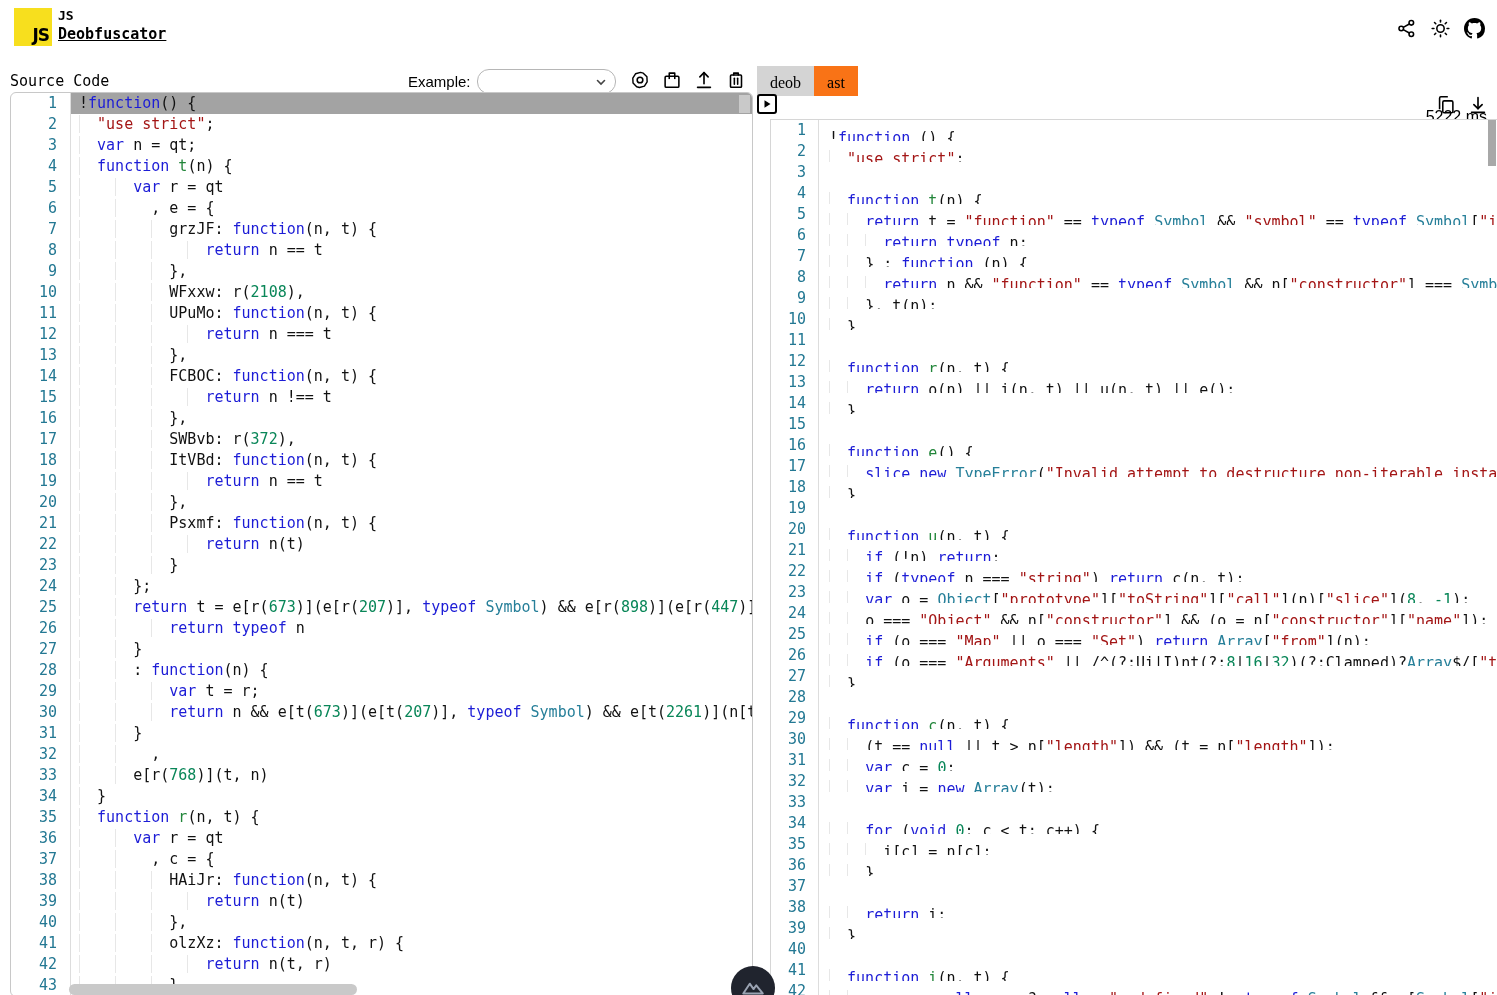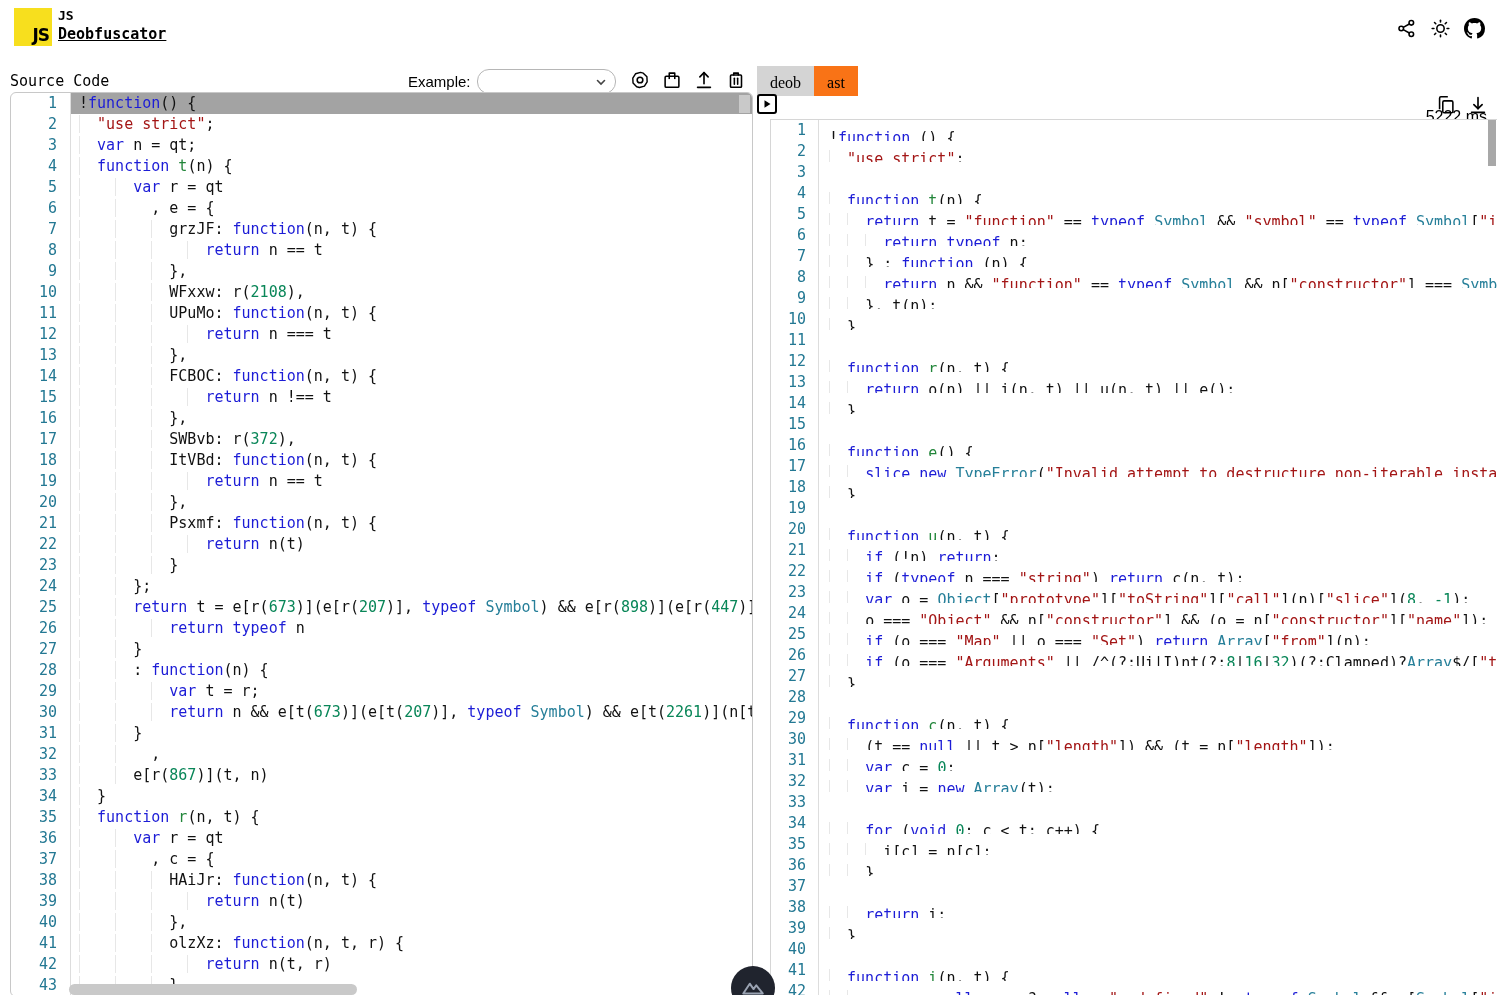--- a/index.html
+++ b/index.html
@@ -193,21 +193,21 @@
         <div class="line"><span class="gut">23</span><span class="txt"><span class="ind">          </span>}</span></div>
         <div class="line"><span class="gut">24</span><span class="txt"><span class="ind">      </span>};</span></div>
         <div class="line"><span class="gut">25</span><span class="txt"><span class="ind">      </span><span class="kw">return</span> t = e[r(<span class="num">673</span>)](e[r(<span class="num">207</span>)], <span class="kw">typeof</span> <span class="bi">Symbol</span>) &amp;&amp; e[r(<span class="num">898</span>)](e[r(<span class="num">447</span>)], </span></div>
         <div class="line"><span class="gut">26</span><span class="txt"><span class="ind">          </span><span class="kw">return</span> <span class="kw">typeof</span> n</span></div>
         <div class="line"><span class="gut">27</span><span class="txt"><span class="ind">      </span>}</span></div>
         <div class="line"><span class="gut">28</span><span class="txt"><span class="ind">      </span>: <span class="kw">function</span>(n) {</span></div>
         <div class="line"><span class="gut">29</span><span class="txt"><span class="ind">          </span><span class="kw">var</span> t = r;</span></div>
         <div class="line"><span class="gut">30</span><span class="txt"><span class="ind">          </span><span class="kw">return</span> n &amp;&amp; e[t(<span class="num">673</span>)](e[t(<span class="num">207</span>)], <span class="kw">typeof</span> <span class="bi">Symbol</span>) &amp;&amp; e[t(<span class="num">2261</span>)](n[t()]</span></div>
         <div class="line"><span class="gut">31</span><span class="txt"><span class="ind">      </span>}</span></div>
         <div class="line"><span class="gut">32</span><span class="txt"><span class="ind">        </span>,</span></div>
-        <div class="line"><span class="gut">33</span><span class="txt"><span class="ind">      </span>e[r(<span class="num">867</span>)](t, n)</span></div>
+        <div class="line"><span class="gut">33</span><span class="txt"><span class="ind">      </span>e[r(<span class="num">768</span>)](t, n)</span></div>
         <div class="line"><span class="gut">34</span><span class="txt"><span class="ind">  </span>}</span></div>
         <div class="line"><span class="gut">35</span><span class="txt"><span class="ind">  </span><span class="kw">function</span> <span class="def">r</span>(n, t) {</span></div>
         <div class="line"><span class="gut">36</span><span class="txt"><span class="ind">      </span><span class="kw">var</span> r = qt</span></div>
         <div class="line"><span class="gut">37</span><span class="txt"><span class="ind">        </span>, c = {</span></div>
         <div class="line"><span class="gut">38</span><span class="txt"><span class="ind">          </span>HAiJr: <span class="kw">function</span>(n, t) {</span></div>
         <div class="line"><span class="gut">39</span><span class="txt"><span class="ind">              </span><span class="kw">return</span> n(t)</span></div>
         <div class="line"><span class="gut">40</span><span class="txt"><span class="ind">          </span>},</span></div>
         <div class="line"><span class="gut">41</span><span class="txt"><span class="ind">          </span>olzXz: <span class="kw">function</span>(n, t, r) {</span></div>
         <div class="line"><span class="gut">42</span><span class="txt"><span class="ind">              </span><span class="kw">return</span> n(t, r)</span></div>
         <div class="line"><span class="gut">43</span><span class="txt"><span class="ind">          </span>},</span></div>

